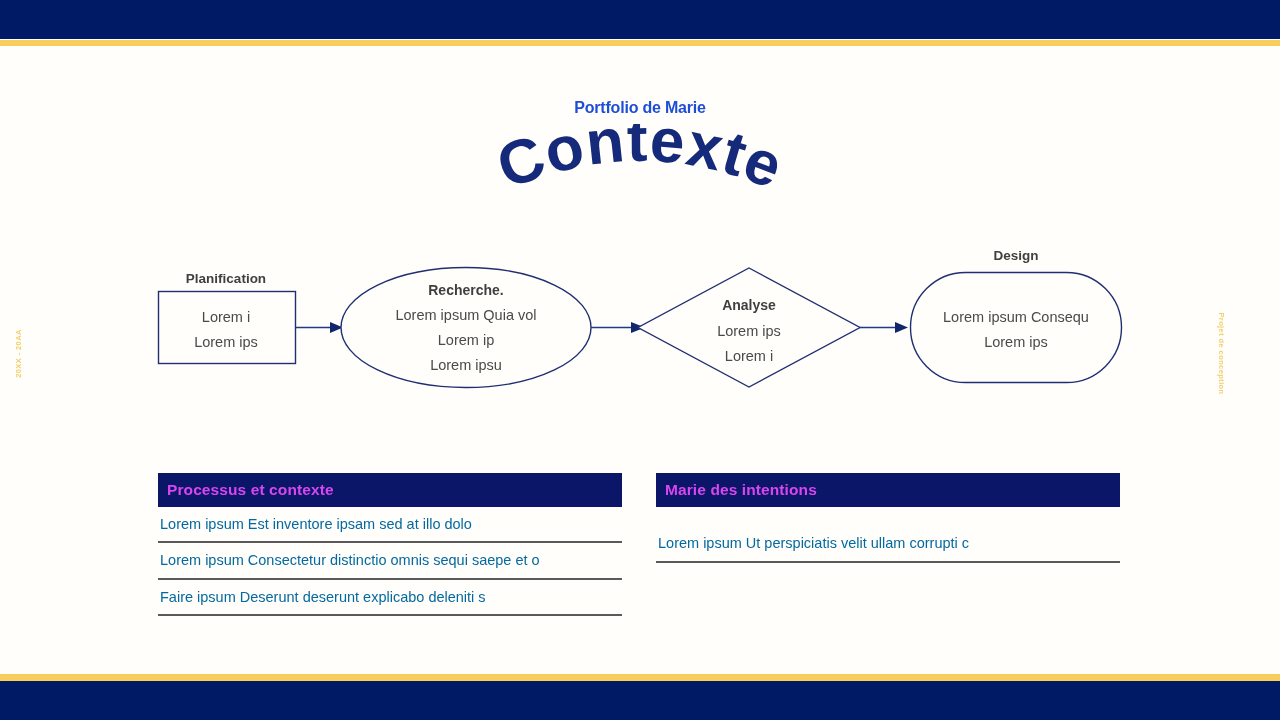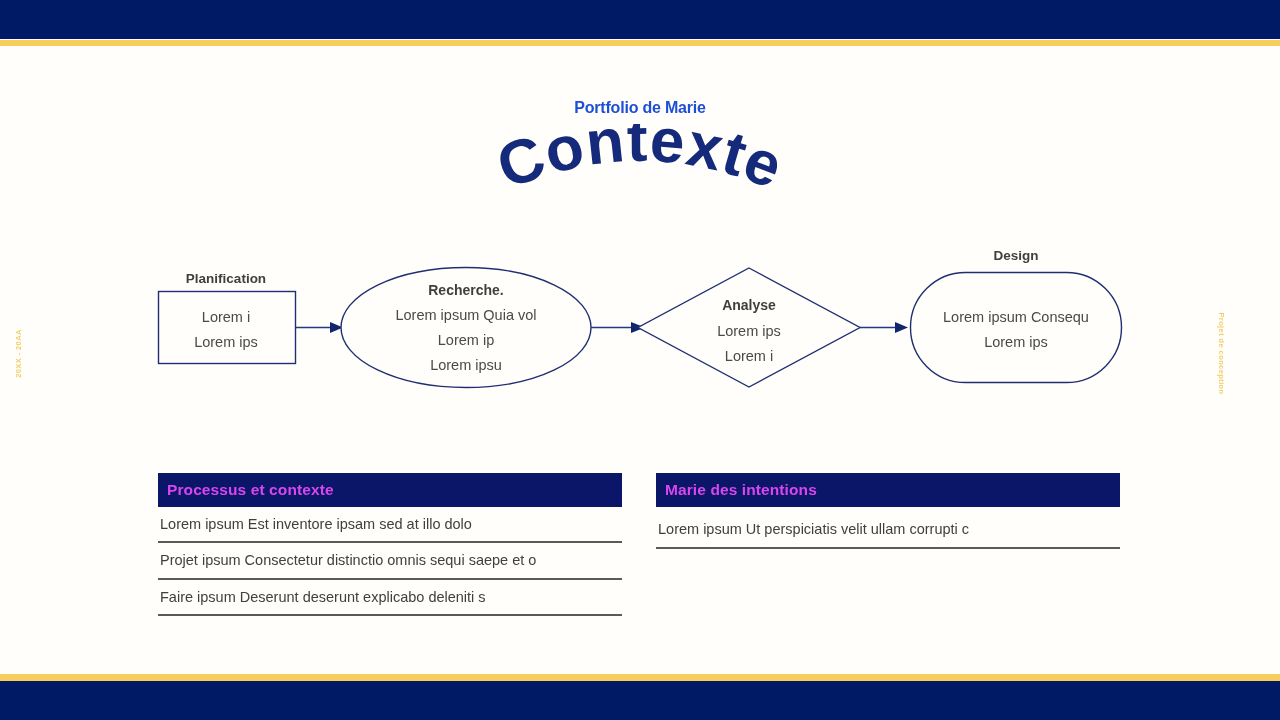--- a/index.html
+++ b/index.html
@@ -145,27 +145,27 @@
     background: #0b1668;
     color: #d946ef;
     font-size: 15.5px;
     font-weight: 700;
     padding: 8px 9px 9px 9px;
     line-height: 1.1;
     letter-spacing: 0.1px;
   }
   .table-row {
     font-size: 14.5px;
-    color: #404040;
+    color: #0369a1;
     padding: 9px 2px 8px 2px;
     border-bottom: 2px solid #5a5a5a;
     line-height: 1.2;
     white-space: nowrap;
   }
-  .table-right .table-row { padding-top: 14px; padding-bottom: 9px; }
+  .table-right .table-row { padding-top: 28px; padding-bottom: 9px; }
 </style>
 </head>
 <body>
 
 <div class="bar-navy-top"></div>
 <div class="bar-gold-top"></div>
 <div class="bar-gold-bottom"></div>
 <div class="bar-navy-bottom"></div>
 
 <div class="side-caption side-left">20XX - 20AA</div>
@@ -230,20 +230,20 @@
       <text class="node-line" x="1016" y="90">Lorem ipsum Consequ</text>
       <text class="node-line" x="1016" y="115">Lorem ips</text>
     </g>
 
   </svg>
 </div>
 
 <div class="table table-left">
   <div class="table-head">Processus et contexte</div>
   <div class="table-row">Lorem ipsum Est inventore ipsam sed at illo dolo</div>
-  <div class="table-row">Projet ipsum Consectetur distinctio omnis sequi saepe et o</div>
+  <div class="table-row">Lorem ipsum Consectetur distinctio omnis sequi saepe et o</div>
   <div class="table-row">Faire ipsum Deserunt deserunt explicabo deleniti s</div>
 </div>
 
 <div class="table table-right">
   <div class="table-head">Marie des intentions</div>
   <div class="table-row">Lorem ipsum Ut perspiciatis velit ullam corrupti c</div>
 </div>
 
 </body></html>

